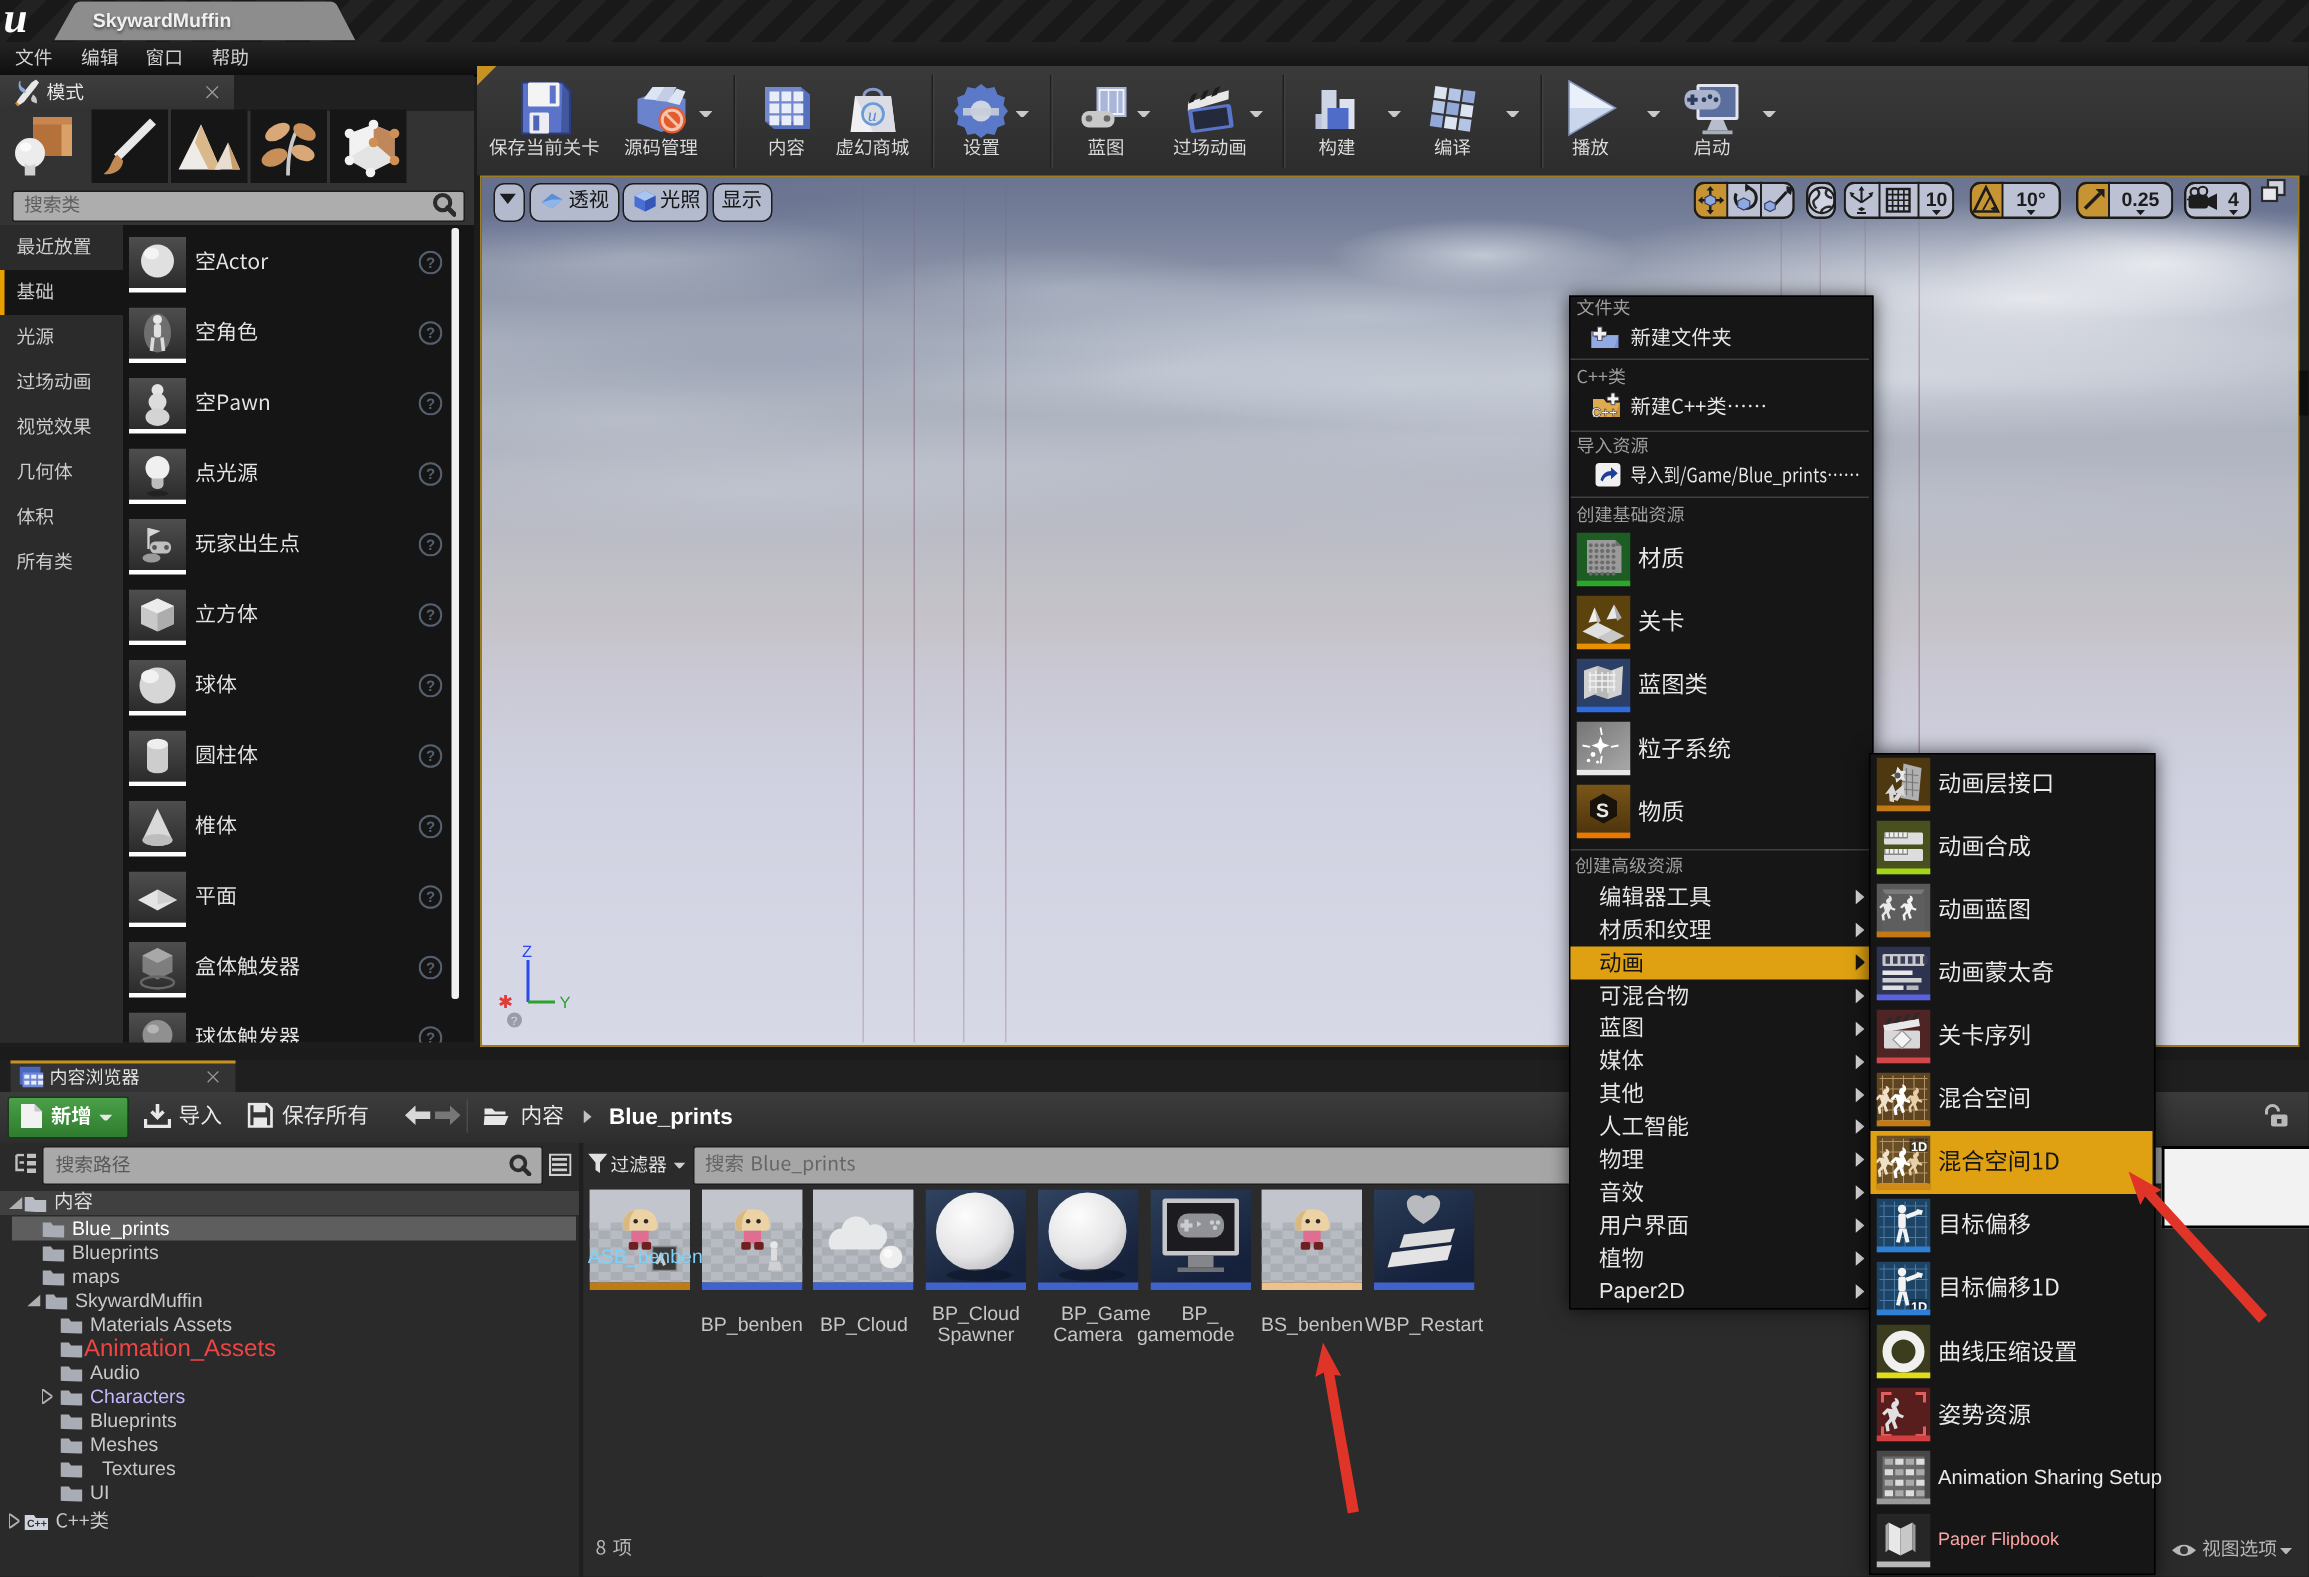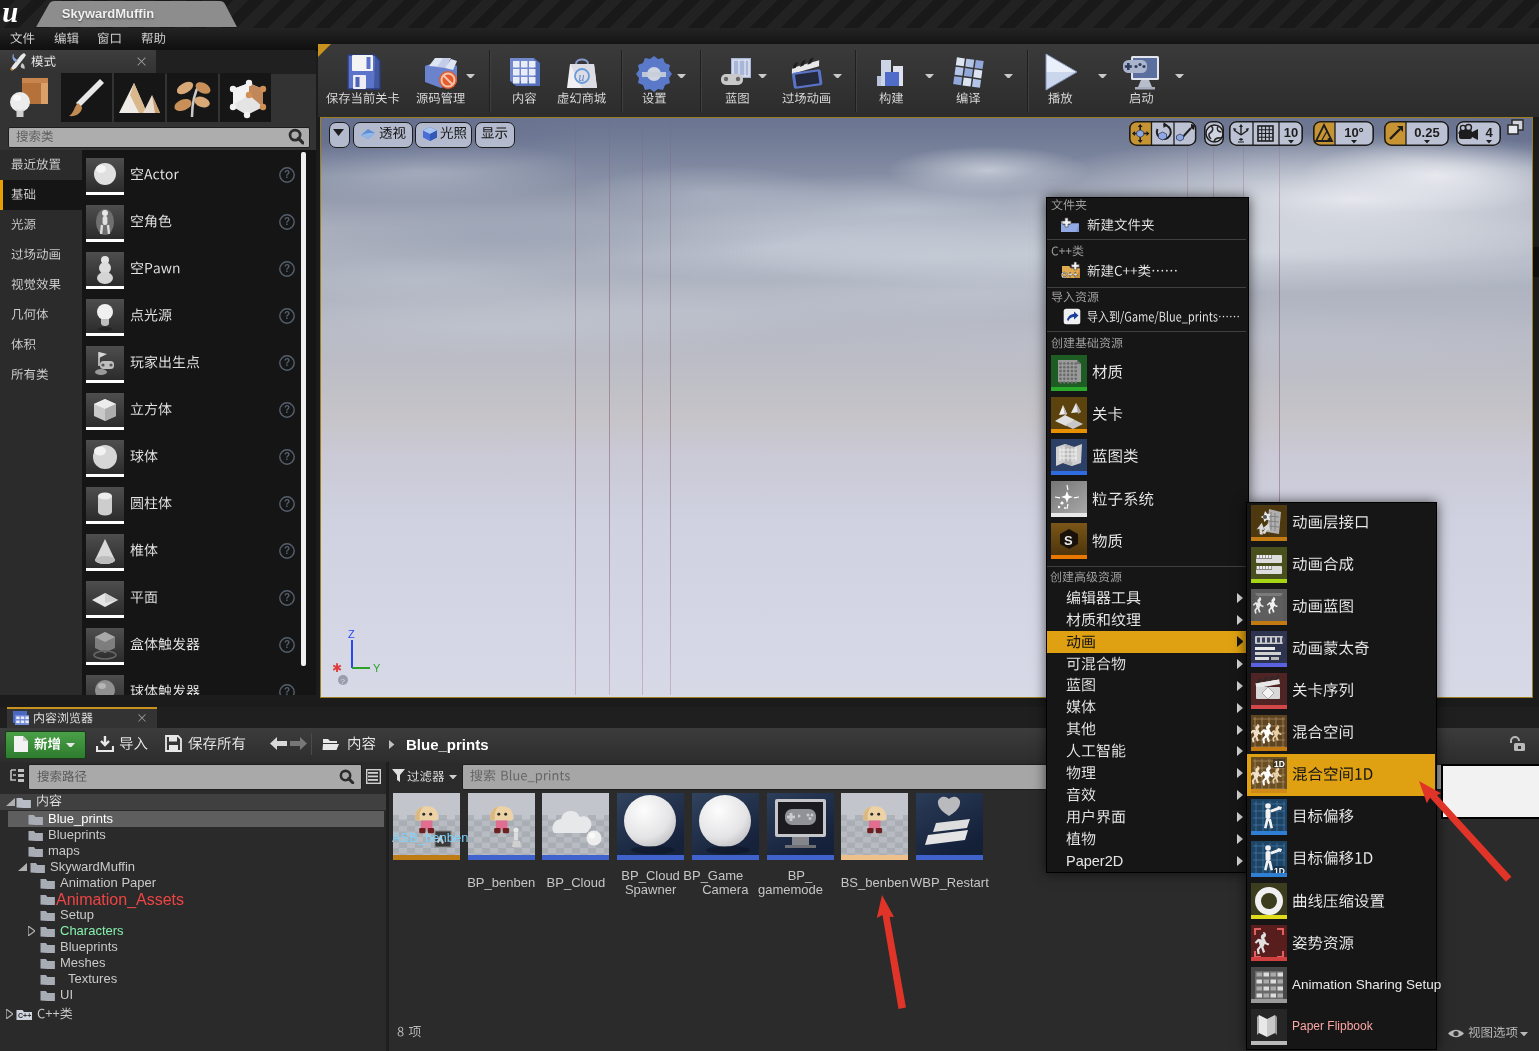--- a/index.html
+++ b/index.html
@@ -1209,36 +1209,36 @@
 <svg class="a" style="left:18px;top:862.5px" width="9" height="8" viewBox="0 0 9 8">
     <path d="M9 0 L9 8 L0 8 Z" fill="#b0b0b0"></path>
   </svg>
 <svg class="a" style="left:30px;top:860.5px" width="15" height="12" viewBox="0 0 15 12">
     <path d="M0.5 11.5 v-9.5 h5.4 l1.5 2 h7.5 v8.5 z" fill="#a8adb5"></path>
   </svg>
 <div class="a lat" style="left:50px;top:859px;font-size:13px;color:#c9c9c9">SkywardMuffin</div>
 <svg class="a" style="left:40px;top:876.5px" width="15" height="12" viewBox="0 0 15 12">
     <path d="M0.5 11.5 v-9.5 h5.4 l1.5 2 h7.5 v8.5 z" fill="#a8adb5"></path>
   </svg>
-<div class="a lat" style="left:60px;top:875px;font-size:13px;color:#c9c9c9">Animation Paper</div>
+<div class="a lat" style="left:60px;top:875px;font-size:13px;color:#c9c9c9">Materials Assets</div>
 <svg class="a" style="left:40px;top:892.5px" width="15" height="12" viewBox="0 0 15 12">
     <path d="M0.5 11.5 v-9.5 h5.4 l1.5 2 h7.5 v8.5 z" fill="#a8adb5"></path>
   </svg>
 <div class="a lat" style="left:56px;top:891px;font-size:16px;color:#ef4444">Animation_Assets</div>
 <svg class="a" style="left:40px;top:908.5px" width="15" height="12" viewBox="0 0 15 12">
     <path d="M0.5 11.5 v-9.5 h5.4 l1.5 2 h7.5 v8.5 z" fill="#a8adb5"></path>
   </svg>
-<div class="a lat" style="left:60px;top:907px;font-size:13px;color:#c9c9c9">Setup</div>
+<div class="a lat" style="left:60px;top:907px;font-size:13px;color:#c9c9c9">Audio</div>
 <svg class="a" style="left:28px;top:925.5px" width="7" height="10" viewBox="0 0 7 10">
     <path d="M0 0 L7 5 L0 10 Z" fill="none" stroke="#b0b0b0" stroke-width="1.3"></path>
   </svg>
 <svg class="a" style="left:40px;top:924.5px" width="15" height="12" viewBox="0 0 15 12">
     <path d="M0.5 11.5 v-9.5 h5.4 l1.5 2 h7.5 v8.5 z" fill="#a8adb5"></path>
   </svg>
-<div class="a lat" style="left:60px;top:923px;font-size:13px;color:#86efac">Characters</div>
+<div class="a lat" style="left:60px;top:923px;font-size:13px;color:#c4b5fd">Characters</div>
 <svg class="a" style="left:40px;top:940.5px" width="15" height="12" viewBox="0 0 15 12">
     <path d="M0.5 11.5 v-9.5 h5.4 l1.5 2 h7.5 v8.5 z" fill="#a8adb5"></path>
   </svg>
 <div class="a lat" style="left:60px;top:939px;font-size:13px;color:#c9c9c9">Blueprints</div>
 <svg class="a" style="left:40px;top:956.5px" width="15" height="12" viewBox="0 0 15 12">
     <path d="M0.5 11.5 v-9.5 h5.4 l1.5 2 h7.5 v8.5 z" fill="#a8adb5"></path>
   </svg>
 <div class="a lat" style="left:60px;top:955px;font-size:13px;color:#c9c9c9">Meshes</div>
 <svg class="a" style="left:40px;top:972.5px" width="15" height="12" viewBox="0 0 15 12">
     <path d="M0.5 11.5 v-9.5 h5.4 l1.5 2 h7.5 v8.5 z" fill="#a8adb5"></path>
@@ -1479,21 +1479,21 @@
         <stop offset="0" stop-color="#fdfdfd"></stop>
         <stop offset="0.7" stop-color="#e4e4e6"></stop>
         <stop offset="1" stop-color="#c2c2c6"></stop>
       </radialGradient>
     </defs>
     <rect width="67" height="62" fill="url(#nvsphere2)"></rect>
     <circle cx="33" cy="28" r="26" fill="url(#spsphere2)"></circle>
     <ellipse cx="36" cy="57" rx="22" ry="4" fill="#0e1628" opacity="0.6"></ellipse>
     <rect y="62" width="67" height="5" fill="#3f62cc"></rect>
   </svg>
-<div class="a" style="left:683.3px;top:868px;width:84px;font-size:13px;color:#c6c6c6;text-align:left">BP_Game</div>
+<div class="a" style="left:683.3px;top:868px;width:84px;font-size:13px;color:#c6c6c6;text-align:right">BP_Game</div>
 <div class="a" style="left:683.3px;top:882px;width:84px;font-size:13px;color:#c6c6c6;text-align:center">Camera</div>
 <svg class="a" style="left:766.5px;top:793px" width="67" height="67" viewBox="0 0 67 67">
     <defs>
       <linearGradient id="nvg" x1="0" y1="0" x2="0.6" y2="1">
         <stop offset="0" stop-color="#2c3e5a"></stop>
         <stop offset="1" stop-color="#15203a"></stop>
       </linearGradient>
     </defs>
     <rect width="67" height="62" fill="url(#nvg)"></rect>
     <rect x="8" y="6" width="51" height="38" rx="2" fill="#c4c6ca"></rect>

